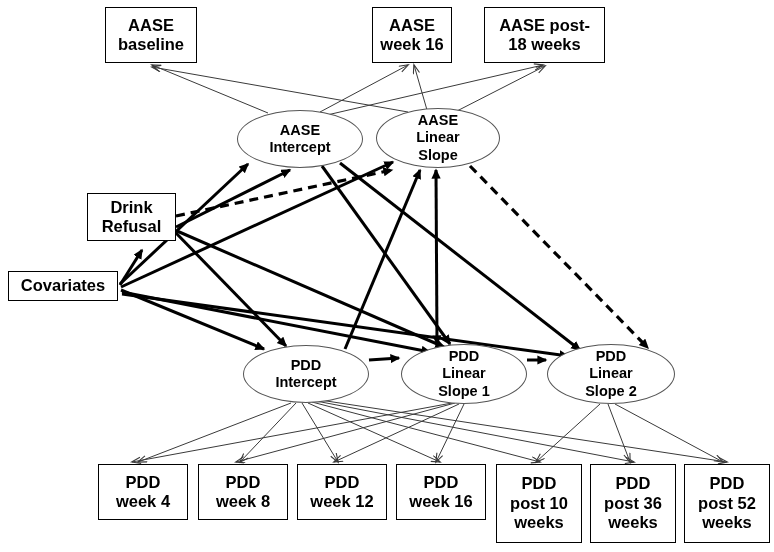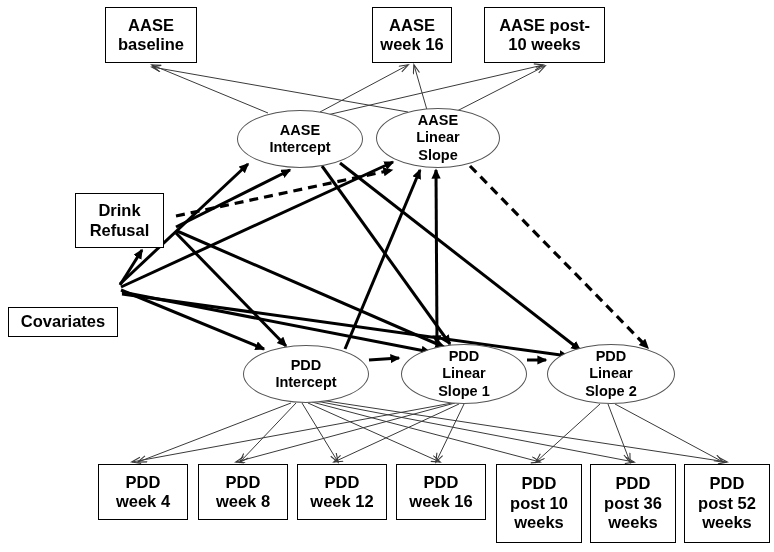--- a/index.html
+++ b/index.html
@@ -82,27 +82,27 @@
       <div class="node boxnode" style="left: 105px; top: 7px; width: 92px; height: 56px;">
         <span class="lbl">AASE
 baseline</span>
       </div>
       <div class="node boxnode" style="left: 372px; top: 7px; width: 80px; height: 56px;">
         <span class="lbl">AASE
 week 16</span>
       </div>
       <div class="node boxnode" style="left: 484px; top: 7px; width: 121px; height: 56px;">
         <span class="lbl">AASE  post-
-10 weeks</span>
+18 weeks</span>
       </div>
-      <div class="node boxnode" style="left: 75px; top: 193px; width: 89px; height: 55px;">
+      <div class="node boxnode" style="left: 87px; top: 193px; width: 89px; height: 48px;">
         <span class="lbl">Drink
 Refusal</span>
       </div>
-      <div class="node boxnode" style="left: 8px; top: 271px; width: 110px; height: 30px; margin-top: 36px;">
+      <div class="node boxnode" style="left: 8px; top: 271px; width: 110px; height: 30px;">
         <span class="lbl">Covariates</span>
       </div>
       <div class="node boxnode" style="left: 98px; top: 464px; width: 90px; height: 56px;">
         <span class="lbl">PDD
 week 4</span>
       </div>
       <div class="node boxnode" style="left: 198px; top: 464px; width: 90px; height: 56px;">
         <span class="lbl">PDD
 week 8</span>
       </div>

